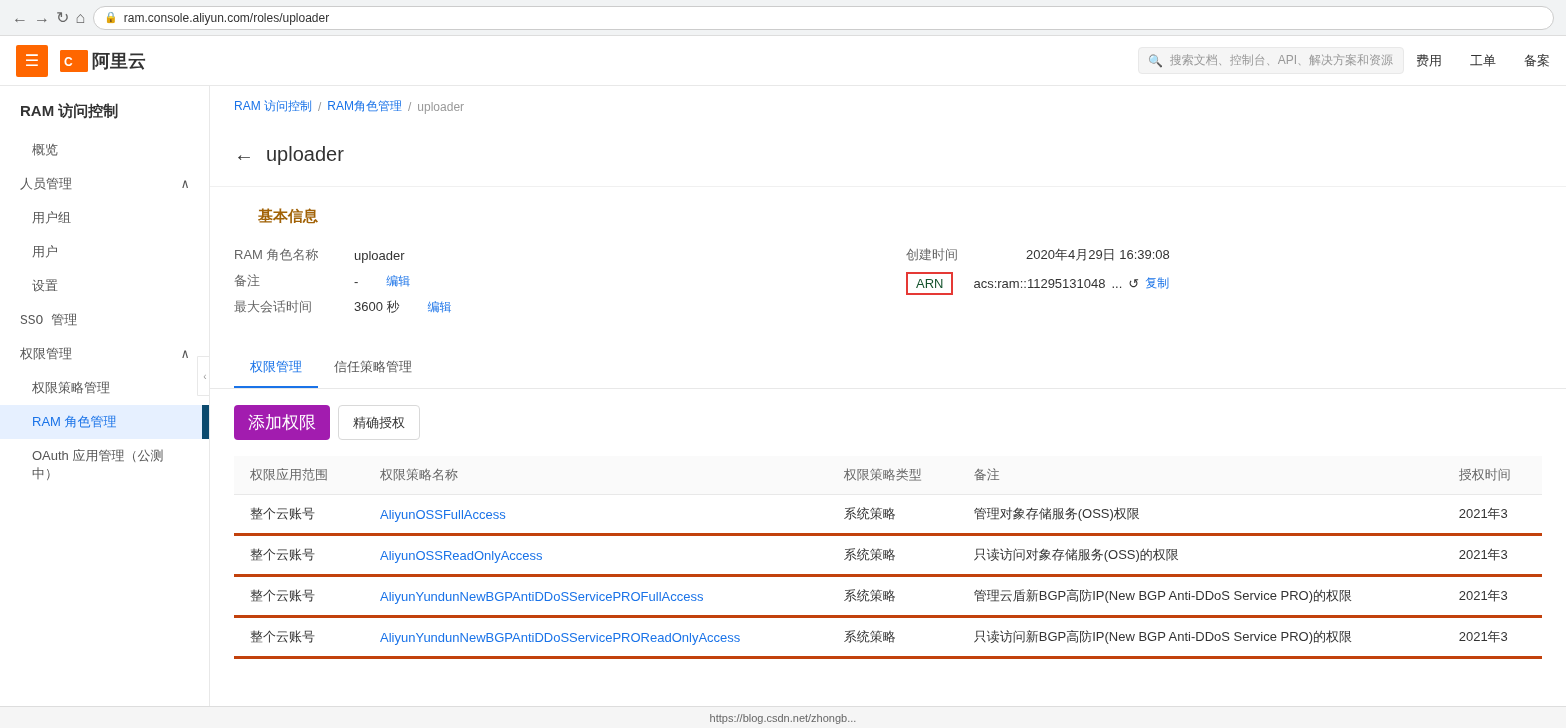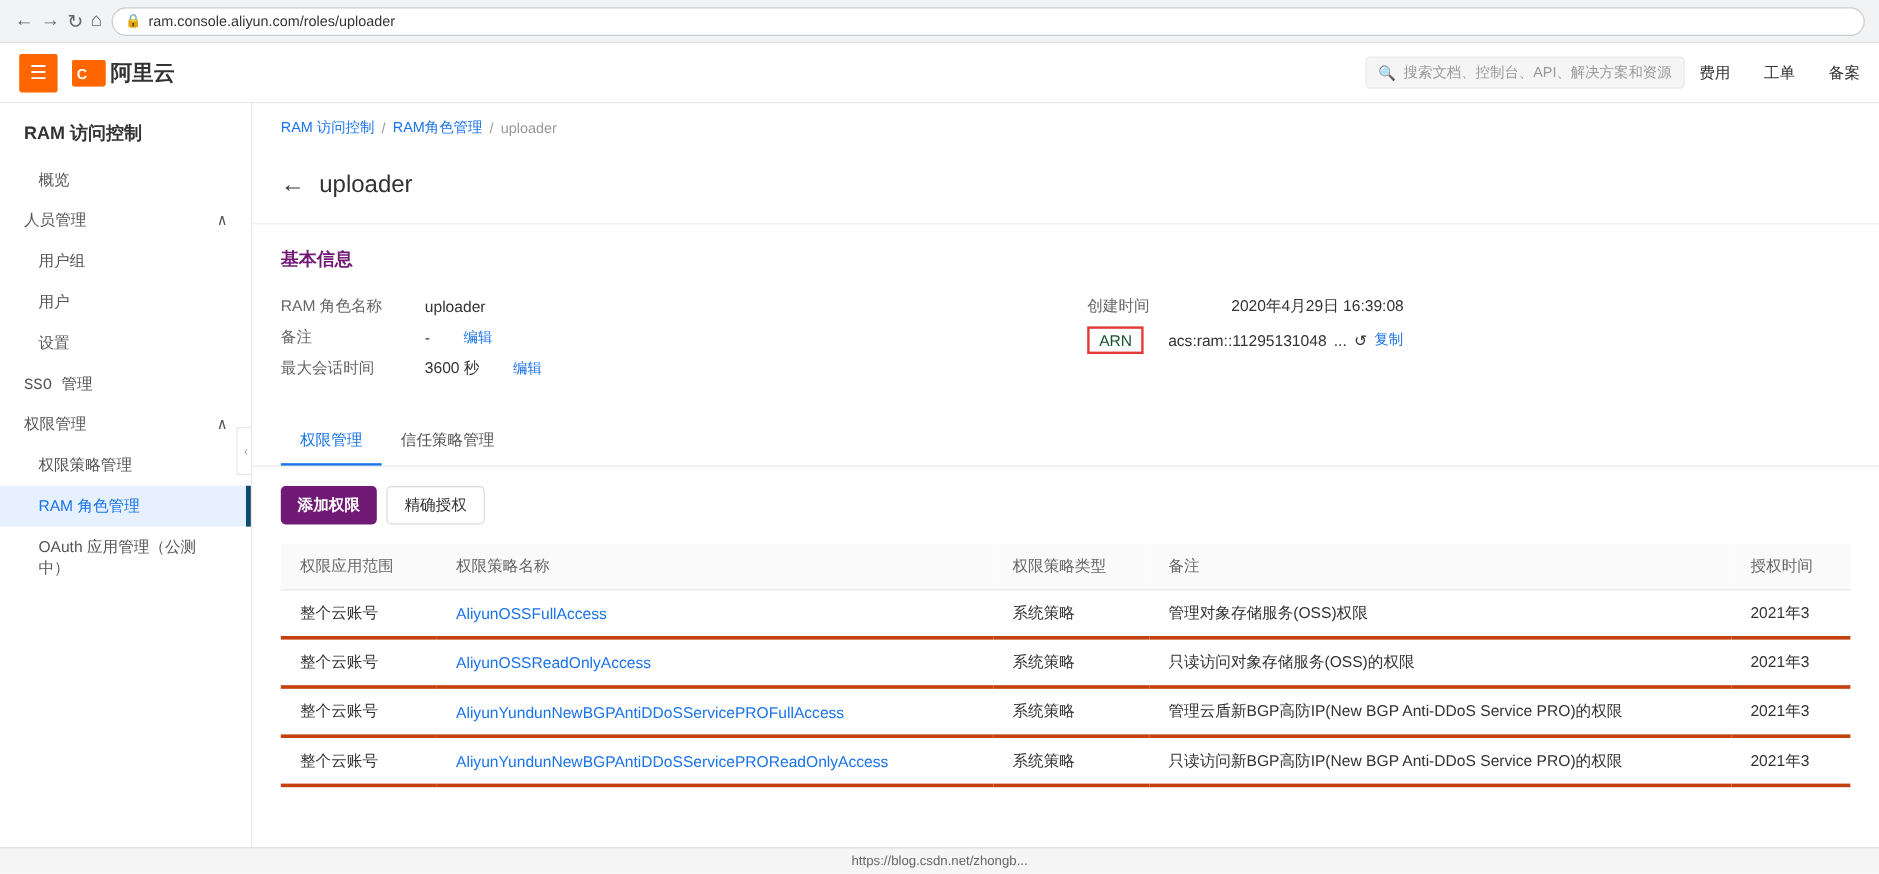--- a/index.html
+++ b/index.html
@@ -120,21 +120,21 @@
     }
     .sidebar-item {
       padding: 8px 20px 8px 32px;
       color: #555;
       cursor: pointer;
       font-size: 13px;
     }
     .sidebar-item.active {
       background: #e6f0ff;
       color: #1a73e8;
-      border-right: 4px solid #0c4a6e;
+      border-right: 7px solid #0c4a6e;
       font-weight: 500;
     }
     .sidebar-collapse-btn {
       position: absolute;
       bottom: 50%;
       left: 197px;
       background: white;
       border: 1px solid #e8e8e8;
       width: 16px;
       height: 40px;
@@ -173,21 +173,21 @@
       display: flex;
       align-items: center;
       gap: 12px;
       border-bottom: 1px solid #f0f0f0;
     }
     .page-title { font-size: 20px; font-weight: 500; color: #333; }
     .back-btn { cursor: pointer; font-size: 20px; color: #333; }
 
     
     .section { padding: 20px 24px; }
-    .section-title { font-size: 15px; font-weight: bold; color: #701a75; margin-bottom: 16px; }
+    .section-title { font-size: 15px; font-weight: bold; color: #a16207; margin-bottom: 16px; margin-left: 24px; }
 
     .info-grid {
       display: grid;
       grid-template-columns: 1fr 1fr;
       gap: 10px 36px;
     }
     .info-row {
       display: flex;
       align-items: center;
       gap: 20px;
@@ -220,28 +220,27 @@
     }
     .tab.active {
       color: #1a73e8;
       border-bottom: 2px solid #1a73e8;
     }
 
     
     .table-section { padding: 16px 24px; }
     .table-actions { display: flex; gap: 8px; margin-bottom: 16px; }
     .btn-primary {
-      background: #701a75;
+      background: #a21caf;
       color: white;
       border: none;
       padding: 6px 14px;
       border-radius: 4px;
       cursor: pointer;
-      font-size: 13px;
-      font-weight: bold;
+      font-size: 17px;
     }
     .btn-default {
       background: white;
       color: #333;
       border: 1px solid #d9d9d9;
       padding: 6px 14px;
       border-radius: 4px;
       cursor: pointer;
       font-size: 13px;
     }

